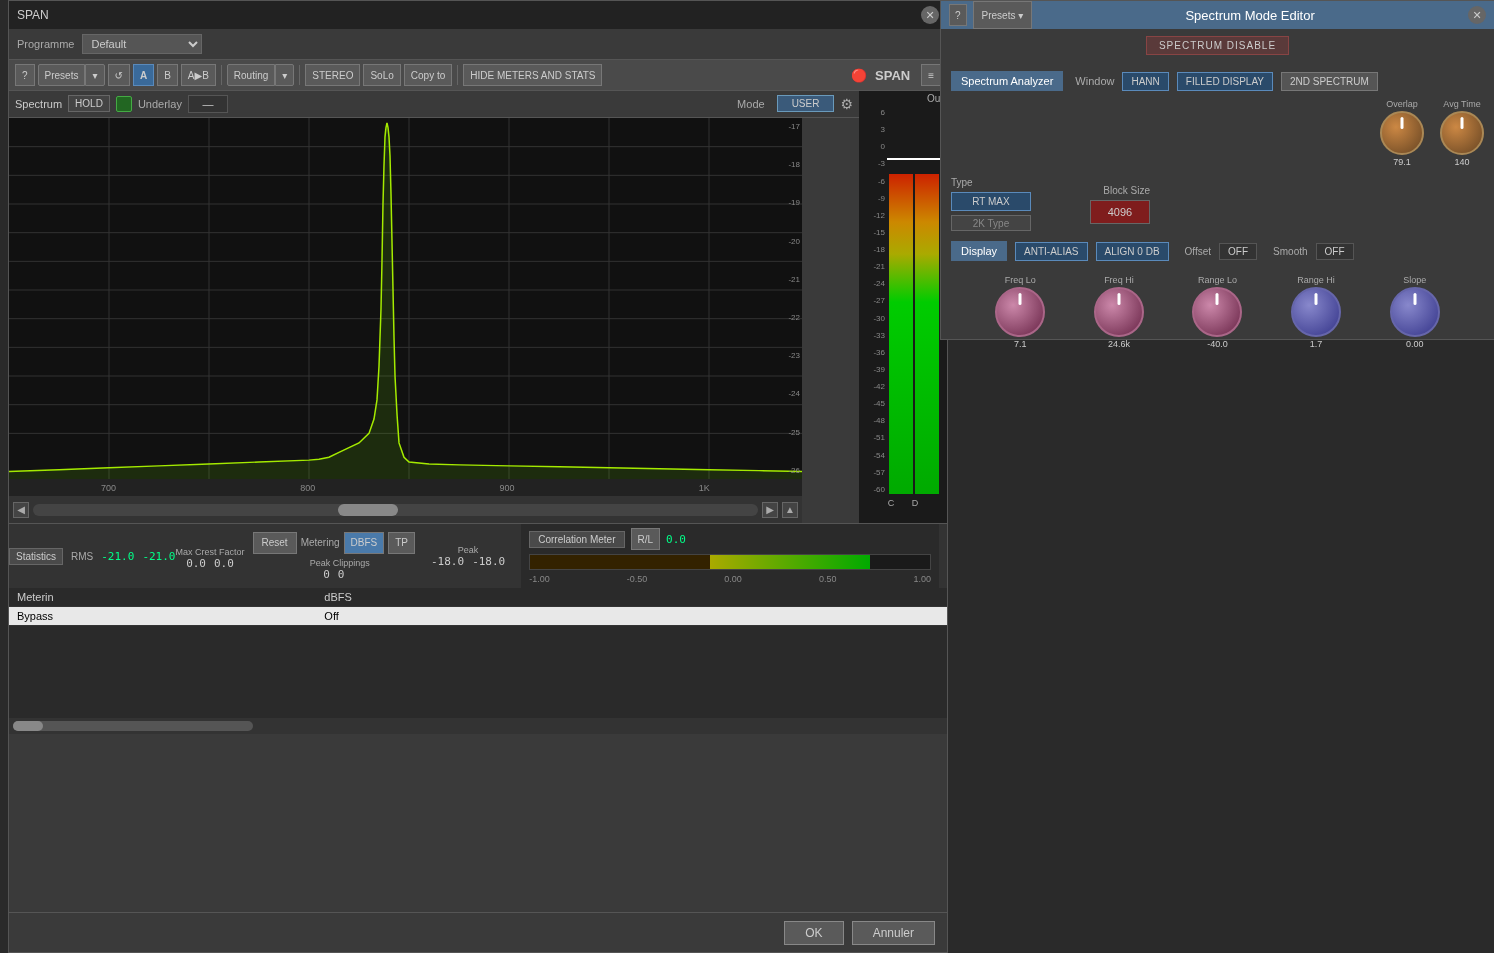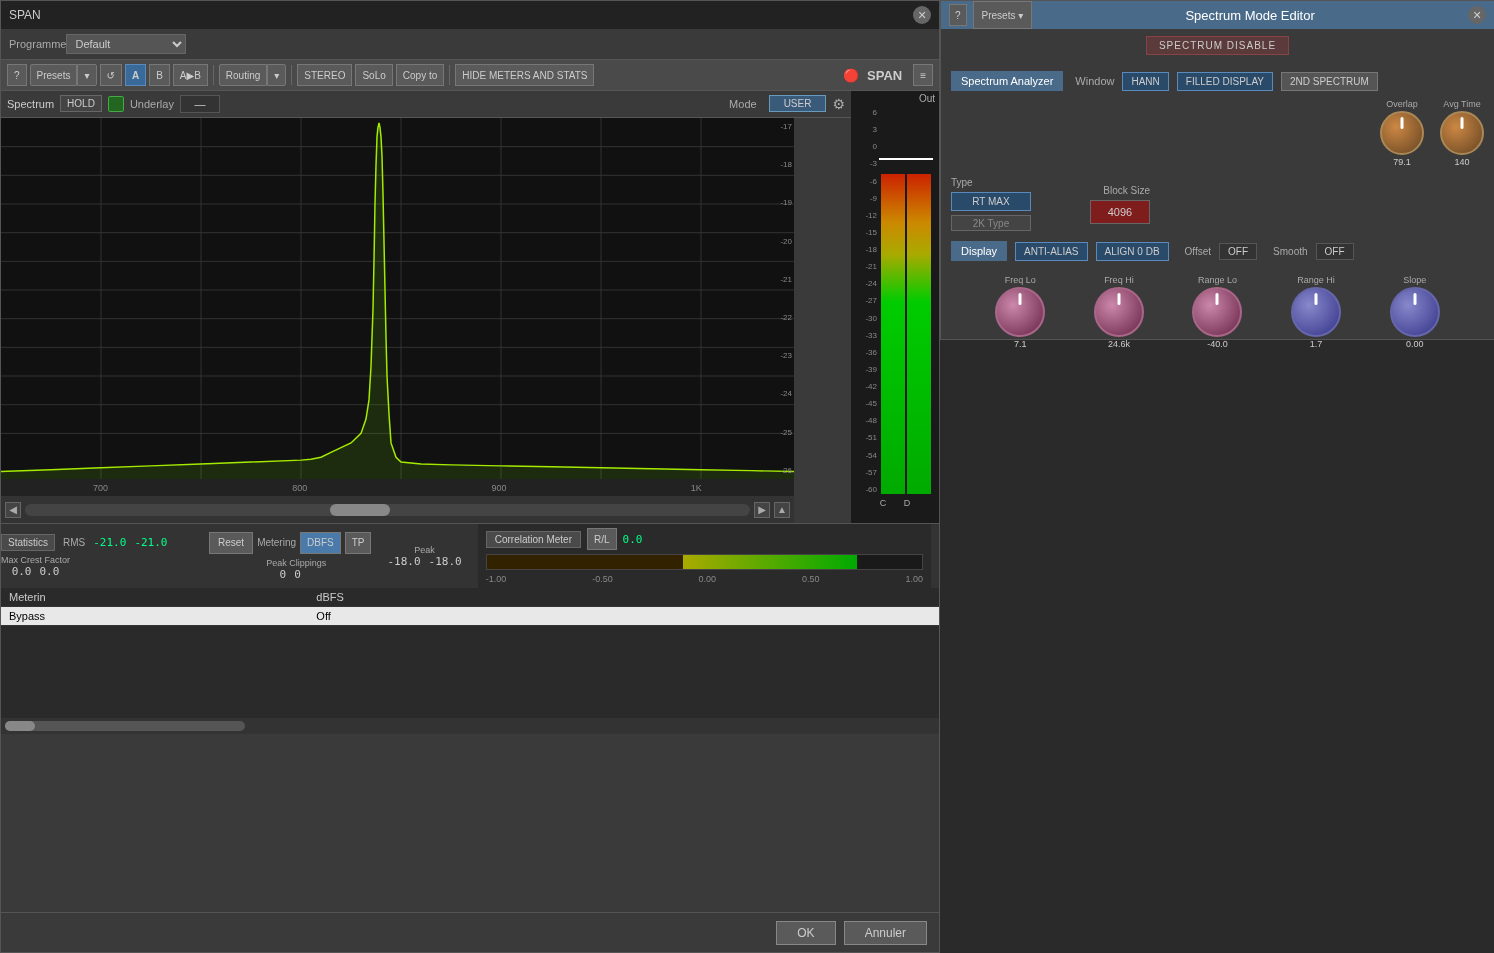--- a/index.html
+++ b/index.html
@@ -1,21 +1,21 @@
 <!DOCTYPE html>
 <html><head>
   <meta charset="utf-8">
   <style>
     * { box-sizing: border-box; margin: 0; padding: 0; }
     body { background: #2a2a2a; font-family: Arial, sans-serif; font-size: 11px; color: #ccc; width: 1494px; height: 953px; overflow: hidden; }
 
     
     .span-window {
       position: absolute;
-      top: 0; left: 0;
+      top: 0; left: 8px;
       width: 940px;
       height: 953px;
       background: #3a3a3a;
       border: 1px solid #555;
     }
 
     .title-bar {
       background: #222;
       height: 28px;
       display: flex;
@@ -31,20 +31,21 @@
       display: flex; align-items: center; justify-content: center;
       cursor: pointer; color: #ccc; font-size: 11px;
     }
 
     .programme-bar {
       background: #3a3a3a;
       height: 30px;
       display: flex;
       align-items: center;
       padding: 0 8px;
+      gap: 8px;
     }
     .programme-label { color: #aaa; font-size: 11px; }
     .programme-select {
       background: #555;
       border: 1px solid #666;
       color: #ccc;
       font-size: 11px;
       padding: 2px 4px;
       width: 120px;
     }
@@ -601,21 +602,21 @@
         <span>C</span>
         <span>D</span>
       </div>
 
     </div>
 
   </div>
 
   <div class="stats-bar" style="height:65px; background:#333; border-top:1px solid #555; display:flex; align-items:center;">
 
-    <div style="display:flex; flex-direction:column; padding:4px 0; min-width:200px;">
+    <div style="display:flex; flex-direction:row; padding:4px 0; min-width:200px;">
       <div style="display:flex; align-items:center; gap:8px;">
         <span style="background:#4a4a4a; padding:2px 6px; font-size:10px; color:#ccc; border:1px solid #666;">Statistics</span>
         <span style="color:#aaa; font-size:10px;">RMS</span>
         <span class="rms-display">-21.0</span>
         <span class="rms-display">-21.0</span>
       </div>
       <div style="display:flex; gap:6px; margin-top:4px;">
         <div style="display:flex; flex-direction:column; align-items:center;">
           <span style="font-size:9px; color:#aaa;">Max Crest Factor</span>
           <div style="display:flex; gap:8px;">

